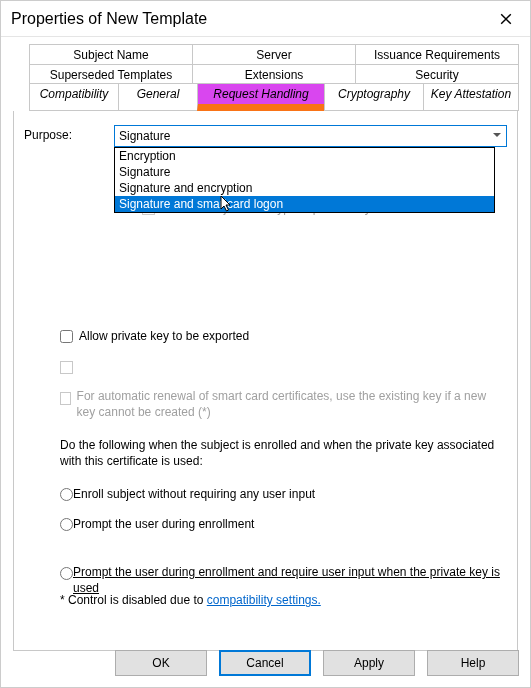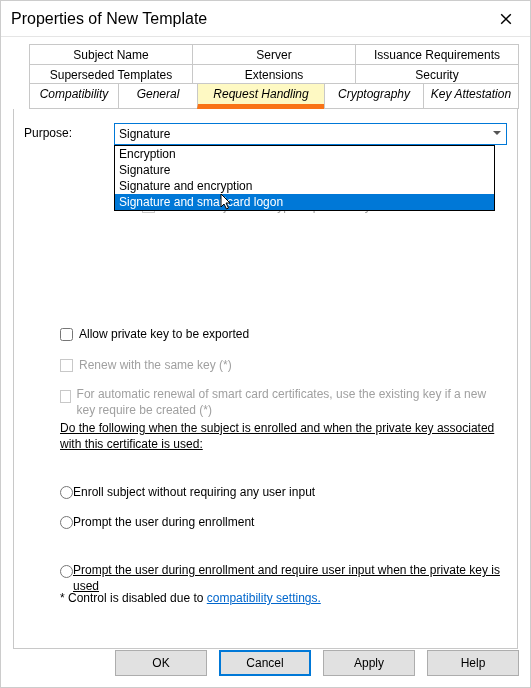--- a/index.html
+++ b/index.html
@@ -63,22 +63,22 @@
     .tabs-row1 .tab { flex: 1; }
     .tabs-row2 .tab { flex: 1; }
     .tabs-row3 {
       margin-top: -1px;
     }
     .tabs-row3 .tab {
       border-bottom: 1px solid #c8c8c8;
       font-style: italic;
     }
     .tabs-row3 .tab.active {
-      background: #fef9c3;
-      border-bottom: 5px solid #f97316;
+      background: #d946ef;
+      border-bottom: 7px solid #f97316;
     }
     .tabs-row3 .tab:nth-child(1){ width: 90px; }
     .tabs-row3 .tab:nth-child(2){ width: 80px; }
     .tabs-row3 .tab:nth-child(3){ width: 128px; }
     .tabs-row3 .tab:nth-child(4){ width: 100px; }
     .tabs-row3 .tab:nth-child(5){ flex: 1; }
 
     .tab-content {
       border: 1px solid #c8c8c8;
       border-top: none;
@@ -284,32 +284,31 @@
   <div class="block" style="top:218px;">
     <label class="cb-row">
       <input type="checkbox" style="">
       <span>Allow private key to be exported</span>
     </label>
   </div>
 
   <div class="block disabled" style="top:249px;">
     <div class="cb-row">
       <span class="fake-cb"></span>
-      <span>Renew with the same key (*)</span>
     </div>
   </div>
 
   <div class="block disabled" style="top:278px; padding-right:4px;">
     <div class="cb-row">
       <span class="fake-cb" style="margin-top:3px;"></span>
-      <span style="line-height:1.3;">For automatic renewal of smart card certificates, use the existing key if a new key require be created (*)</span>
+      <span style="line-height:1.3;">For automatic renewal of smart card certificates, use the existing key if a new key cannot be created (*)</span>
     </div>
   </div>
 
-  <div class="block" style="top:311px; line-height:1.35;text-decoration:underline;">Do the following when the subject is enrolled and when the private key associated with this certificate is used:</div>
+  <div class="block" style="top:326px; line-height:1.35;">Do the following when the subject is enrolled and when the private key associated with this certificate is used:</div>
 
   <div class="block" style="top:370px;">
     <label class="radio-row">
       <input type="radio" name="enroll" style="">
       <span>Enroll subject without requiring any user input</span>
     </label>
   </div>
   <div class="block" style="top:400px;">
     <label class="radio-row">
       <input type="radio" name="enroll" style="">

